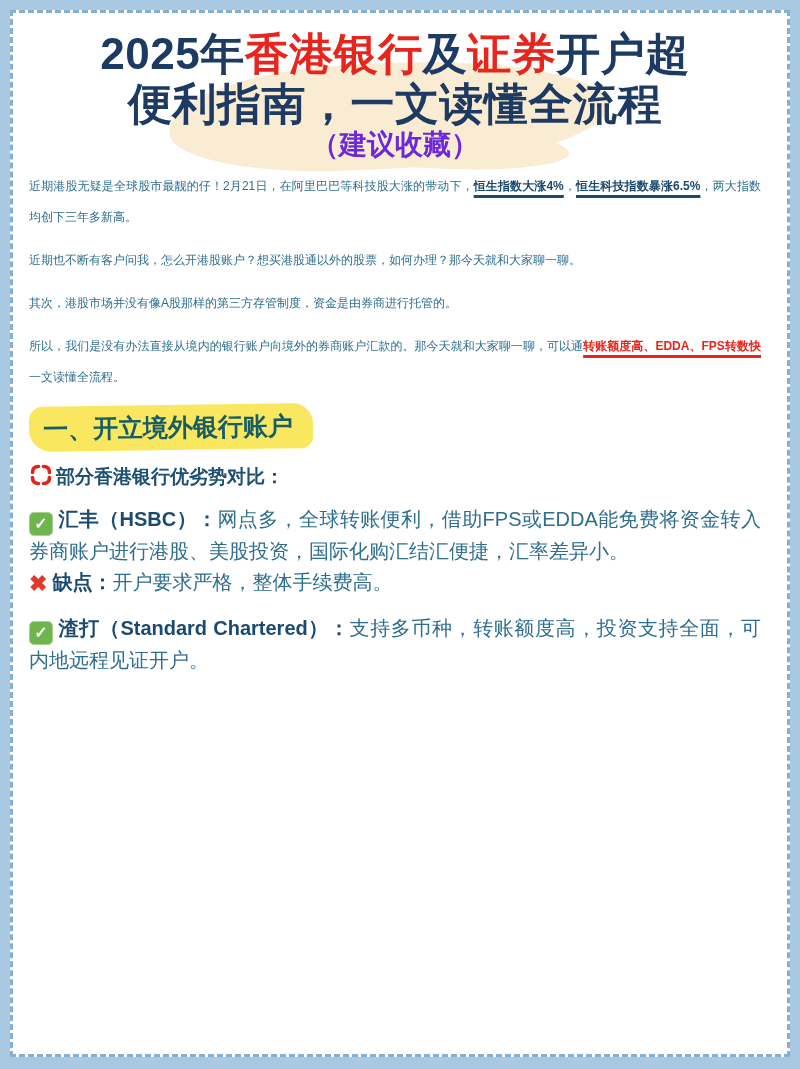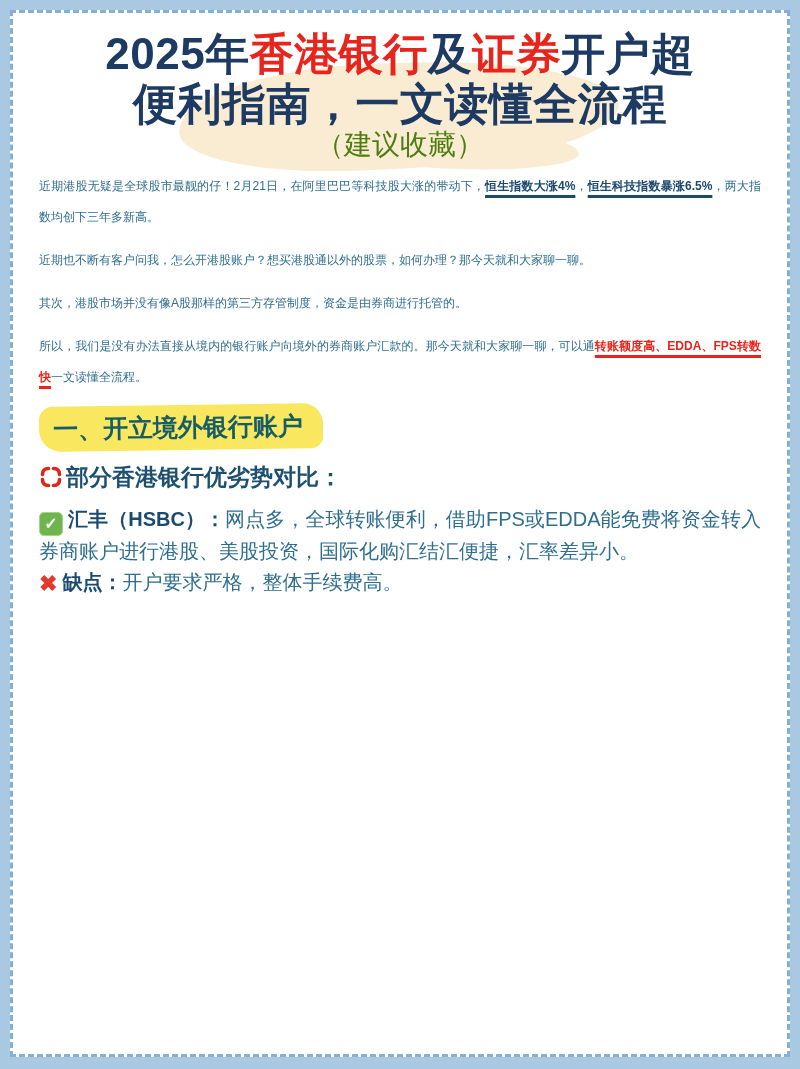--- a/index.html
+++ b/index.html
@@ -9,21 +9,21 @@
     font-family: "Liberation Sans", sans-serif;
     position: relative;
     overflow: hidden;
   }
   .card {
     position: absolute;
     left: 10px; top: 10px; right: 10px; bottom: 12px;
     background: #ffffff;
     border: 3px dashed #86afd2;
     box-sizing: border-box;
-    padding: 12px 26px 6px 26px;
+    padding: 12px 26px 6px 16px;
     overflow: hidden;
   }
   
   .title-wrap { position: relative; text-align: center; margin-top: 4px; }
   .blob {
     position: absolute; left: 140px; top: 34px;
     width: 440px; height: 106px;
     background: #f9ecd2;
     border-radius: 48% 52% 58% 42% / 62% 50% 58% 44%;
     transform: rotate(-2deg);
@@ -37,22 +37,22 @@
   }
   .title {
     position: relative; z-index: 1;
     font-size: 44px; font-weight: bold;
     color: #1d3a62; line-height: 50px;
     letter-spacing: 0.5px;
   }
   .title .red { color: #e8251d; }
   .badge {
     position: relative; z-index: 1;
-    font-size: 28px; font-weight: normal;
-    color: #4d7c0f; line-height: 32px;
+    font-size: 28px; font-weight: bold;
+    color: #6d28d9; line-height: 32px;
   }
   
   .body-text { margin-top: 10px; }
   .para {
     font-size: 12px; line-height: 31px;
     color: #2e6e8e; margin: 0 0 12px 0;
     text-align: justify;
   }
   .em-navy {
     color: #1b4a70; font-weight: bold;
@@ -72,21 +72,21 @@
     background: #f9e75f;
     color: #175d68;
     font-size: 25px; font-weight: bold;
     line-height: 28px;
     padding: 8px 20px 9px 14px;
     border-radius: 14px 20px 12px 22px;
     transform: rotate(-0.8deg);
     margin: 0 0 12px 0;
   }
   .subheading {
-    font-size: 23px; font-weight: bold;
+    font-size: 19px; font-weight: bold;
     color: #1d4f70; line-height: 30px;
     margin: 0 0 12px 0;
   }
   .anger-icon { vertical-align: -4px; margin-right: 3px; }
   
   .bank { font-size: 20px; line-height: 31px; color: #2e6e8e; margin: 0 0 14px 0; text-align: justify; }
   .bank p { margin: 0; }
   .bank-name, .cons-label { color: #1b4a70; font-weight: bold; margin-top: 20px; }
   .check-icon {
     display: inline-block;
@@ -143,17 +143,18 @@
             <path d="M9.5 20.5 Q3.5 20.5 3.5 14.5"></path>
           </g>
         </svg><span>部分香港银行优劣势对比：</span></div>
 
     <div class="bank">
       <p><span class="check-icon">✓</span><span class="bank-name">汇丰（HSBC）：</span><span>网点多，全球转账便利，借助FPS或EDDA能免费将资金转入券商账户进行港股、美股投资，国际化购汇结汇便捷，汇率差异小。</span></p>
       <p><span class="cross-icon">✖</span><span class="cons-label">缺点：</span><span>开户要求严格，整体手续费高。</span></p>
     </div>
 
     <div class="bank">
+      <p><span class="check-icon">✓</span><span class="bank-name">渣打（Standard Chartered）：</span><span>支持多币种，转账额度高，投资支持全面，可内地远程见证开户。</span></p>
     </div>
 
 
   </div>
 </div>
 
 </body></html>

